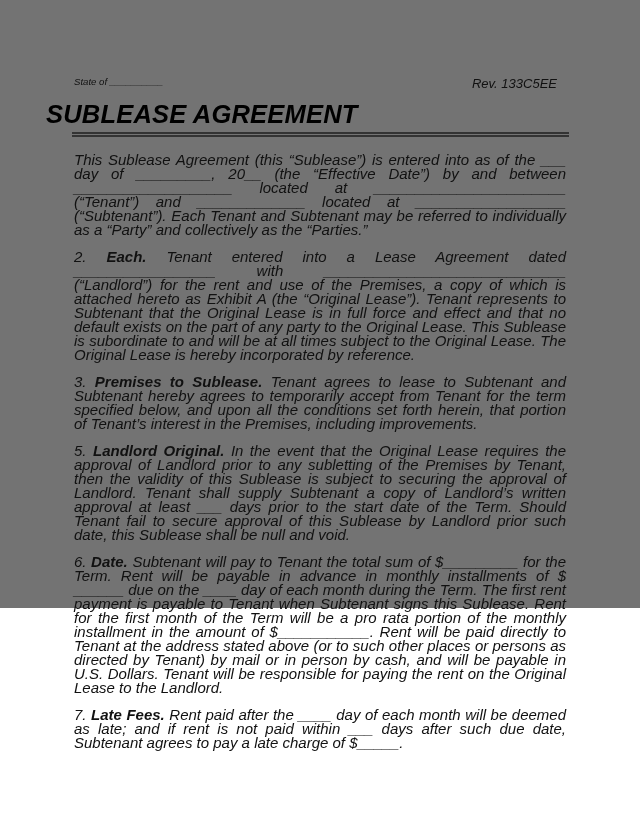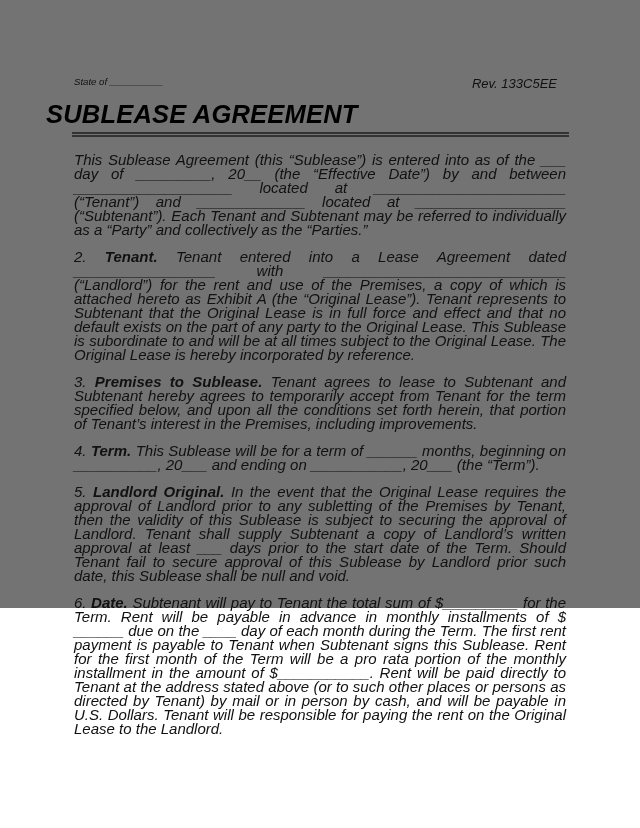--- a/index.html
+++ b/index.html
@@ -28,43 +28,43 @@
 
   <div class="title">SUBLEASE AGREEMENT</div>
   <div class="rule"></div>
 
   <div class="body">
     <p>This Sublease Agreement (this “Sublease”) is entered into as of the ___ day of _________, 20__ (the “Effective Date”) by and between ___________________ located at _______________________ (“Tenant”) and _____________ located at __________________ (“Subtenant”). Each Tenant and Subtenant may be referred to individually as a “Party” and collectively as the “Parties.”</p>
 
 
     <p>
       <span>2.</span>
-      <b>Tenant.</b>
+      <b>Each.</b>
       <span>Tenant entered into a Lease Agreement dated _________________ with _____________________________ (“Landlord”) for the rent and use of the Premises, a copy of which is attached hereto as Exhibit A (the “Original Lease”). Tenant represents to Subtenant that the Original Lease is in full force and effect and that no default exists on the part of any party to the Original Lease. This Sublease is subordinate to and will be at all times subject to the Original Lease. The Original Lease is hereby incorporated by reference.</span>
     </p>
 
     <p>
       <span>3.</span>
       <b>Premises to Sublease.</b>
       <span>Tenant agrees to lease to Subtenant and Subtenant hereby agrees to temporarily accept from Tenant for the term specified below, and upon all the conditions set forth herein, that portion of Tenant’s interest in the Premises, including improvements.</span>
     </p>
 
-    <p>
-      <span>4.</span>
-      <b>Term.</b>
-      <span>This Sublease will be for a term of ______ months, beginning on __________, 20___ and ending on ___________, 20___ (the “Term”).</span>
-    </p>
 
     <p>
       <span>5.</span>
       <b>Landlord Original.</b>
       <span>In the event that the Original Lease requires the approval of Landlord prior to any subletting of the Premises by Tenant, then the validity of this Sublease is subject to securing the approval of Landlord. Tenant shall supply Subtenant a copy of Landlord’s written approval at least ___ days prior to the start date of the Term. Should Tenant fail to secure approval of this Sublease by Landlord prior such date, this Sublease shall be null and void.</span>
     </p>
 
     <p>
       <span>6.</span>
       <b>Date.</b>
       <span>Subtenant will pay to Tenant the total sum of $_________ for the Term. Rent will be payable in advance in monthly installments of $ ______ due on the ____ day of each month during the Term. The first rent payment is payable to Tenant when Subtenant signs this Sublease. Rent for the first month of the Term will be a pro rata portion of the monthly installment in the amount of $___________. Rent will be paid directly to Tenant at the address stated above (or to such other places or persons as directed by Tenant) by mail or in person by cash, and will be payable in U.S. Dollars. Tenant will be responsible for paying the rent on the Original Lease to the Landlord.</span>
     </p>
 
+    <p>
+      <span>7.</span>
+      <b>Late Fees.</b>
+      <span>Rent paid after the ____ day of each month will be deemed as late; and if rent is not paid within ___ days after such due date, Subtenant agrees to pay a late charge of $_____.</span>
+    </p>
 
   </div>
 </div>
 
 </body></html>

